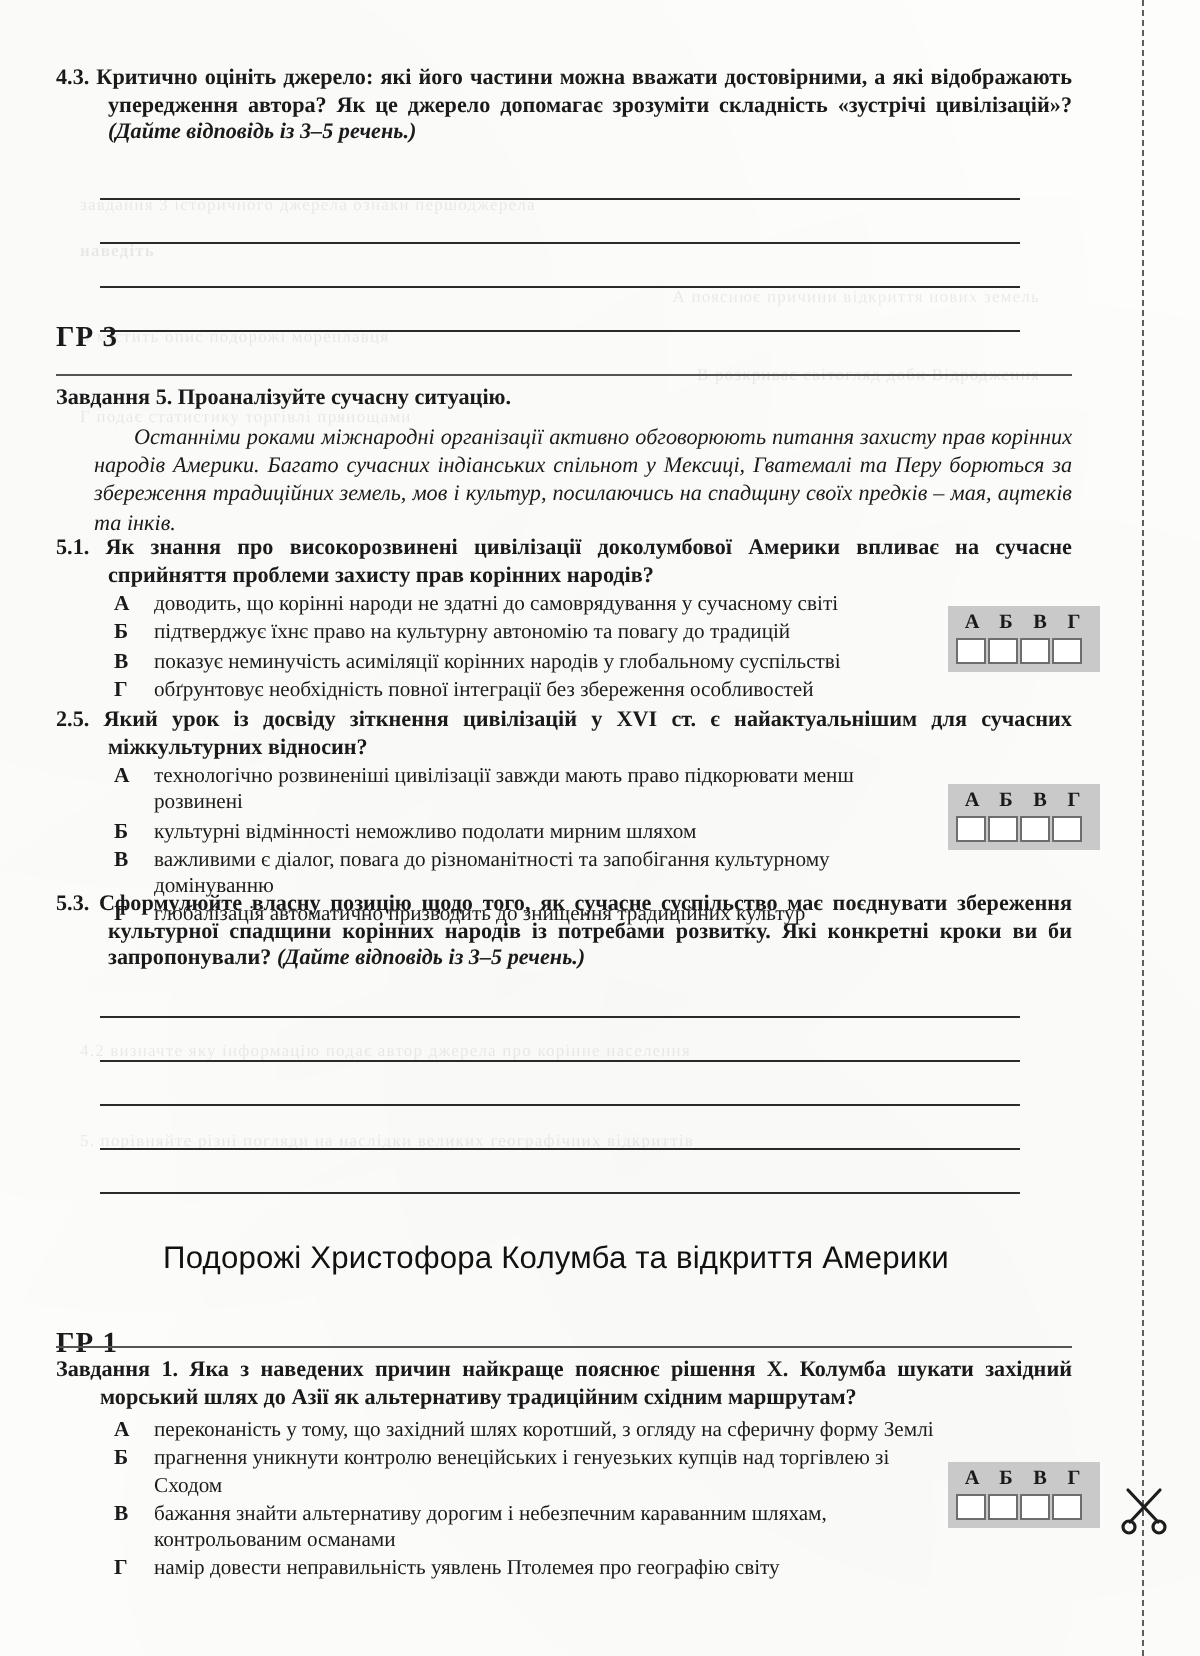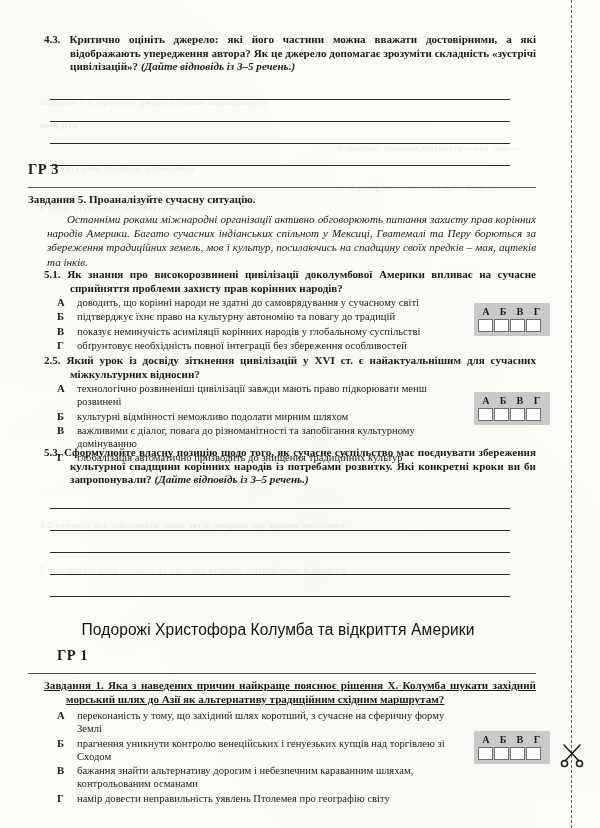--- a/index.html
+++ b/index.html
@@ -82,21 +82,20 @@
     line-height: 13.6px;
     text-align: justify;
     text-justify: inter-word;
   }
   .q-num {
     font-weight: bold;
   }
   .q-hang {
     padding-left: 26px;
     text-indent: -26px;
-    margin-left: 16px;
   }
   .italic {
     font-style: italic;
     font-weight: bold;
   }
 
   
   .rules {
     position: absolute;
   }
@@ -327,31 +326,31 @@
   <div class="rules" style="left:50px; top:508px; width:460px;">
     <div class="rule-line"></div>
     <div class="rule-line" style="margin-top:21px;"></div>
     <div class="rule-line" style="margin-top:21px;"></div>
     <div class="rule-line" style="margin-top:21px;"></div>
     <div class="rule-line" style="margin-top:21px;"></div>
   </div>
 
   <div class="sec-title" style="top:621px;">Подорожі Христофора Колумба та відкриття Америки</div>
 
-  <div class="grp" style="left:28px; top:647px;margin-left:29px;">ГР 1</div>
+  <div class="grp" style="left:28px; top:664px;">ГР 1</div>
   <div class="grp-rule" style="left:28px; top:673px; width:508px;"></div>
 
-  <div class="q-block" style="left:28px; top:679px; width:508px;text-decoration:underline;">
+  <div class="q-block" style="left:28px; top:679px; width:508px;">
     <div class="q-head q-hang" style="padding-left:22px; text-indent:-22px;">Завдання 1. Яка з наведених причин найкраще пояснює рішення Х. Колумба шукати західний морський шлях до Азії як альтернативу традиційним східним маршрутам?</div>
   </div>
 
   <div class="options" style="left:54px; top:709px; width:415px;">
     <div class="opt">
       <span class="opt-letter">А</span>
-      <span class="opt-text">переконаність у тому, що західний шлях коротший, з сучасне на сферичну форму Землі</span>
+      <span class="opt-text">переконаність у тому, що західний шлях коротший, з огляду на сферичну форму Землі</span>
     </div>
     <div class="opt">
       <span class="opt-letter">Б</span>
       <span class="opt-text">прагнення уникнути контролю венеційських і генуезьких купців над торгівлею зі Сходом</span>
     </div>
     <div class="opt" style="width:378px;">
       <span class="opt-letter">В</span>
       <span class="opt-text">бажання знайти альтернативу дорогим і небезпечним караванним шляхам, контрольованим османами</span>
     </div>
     <div class="opt">

